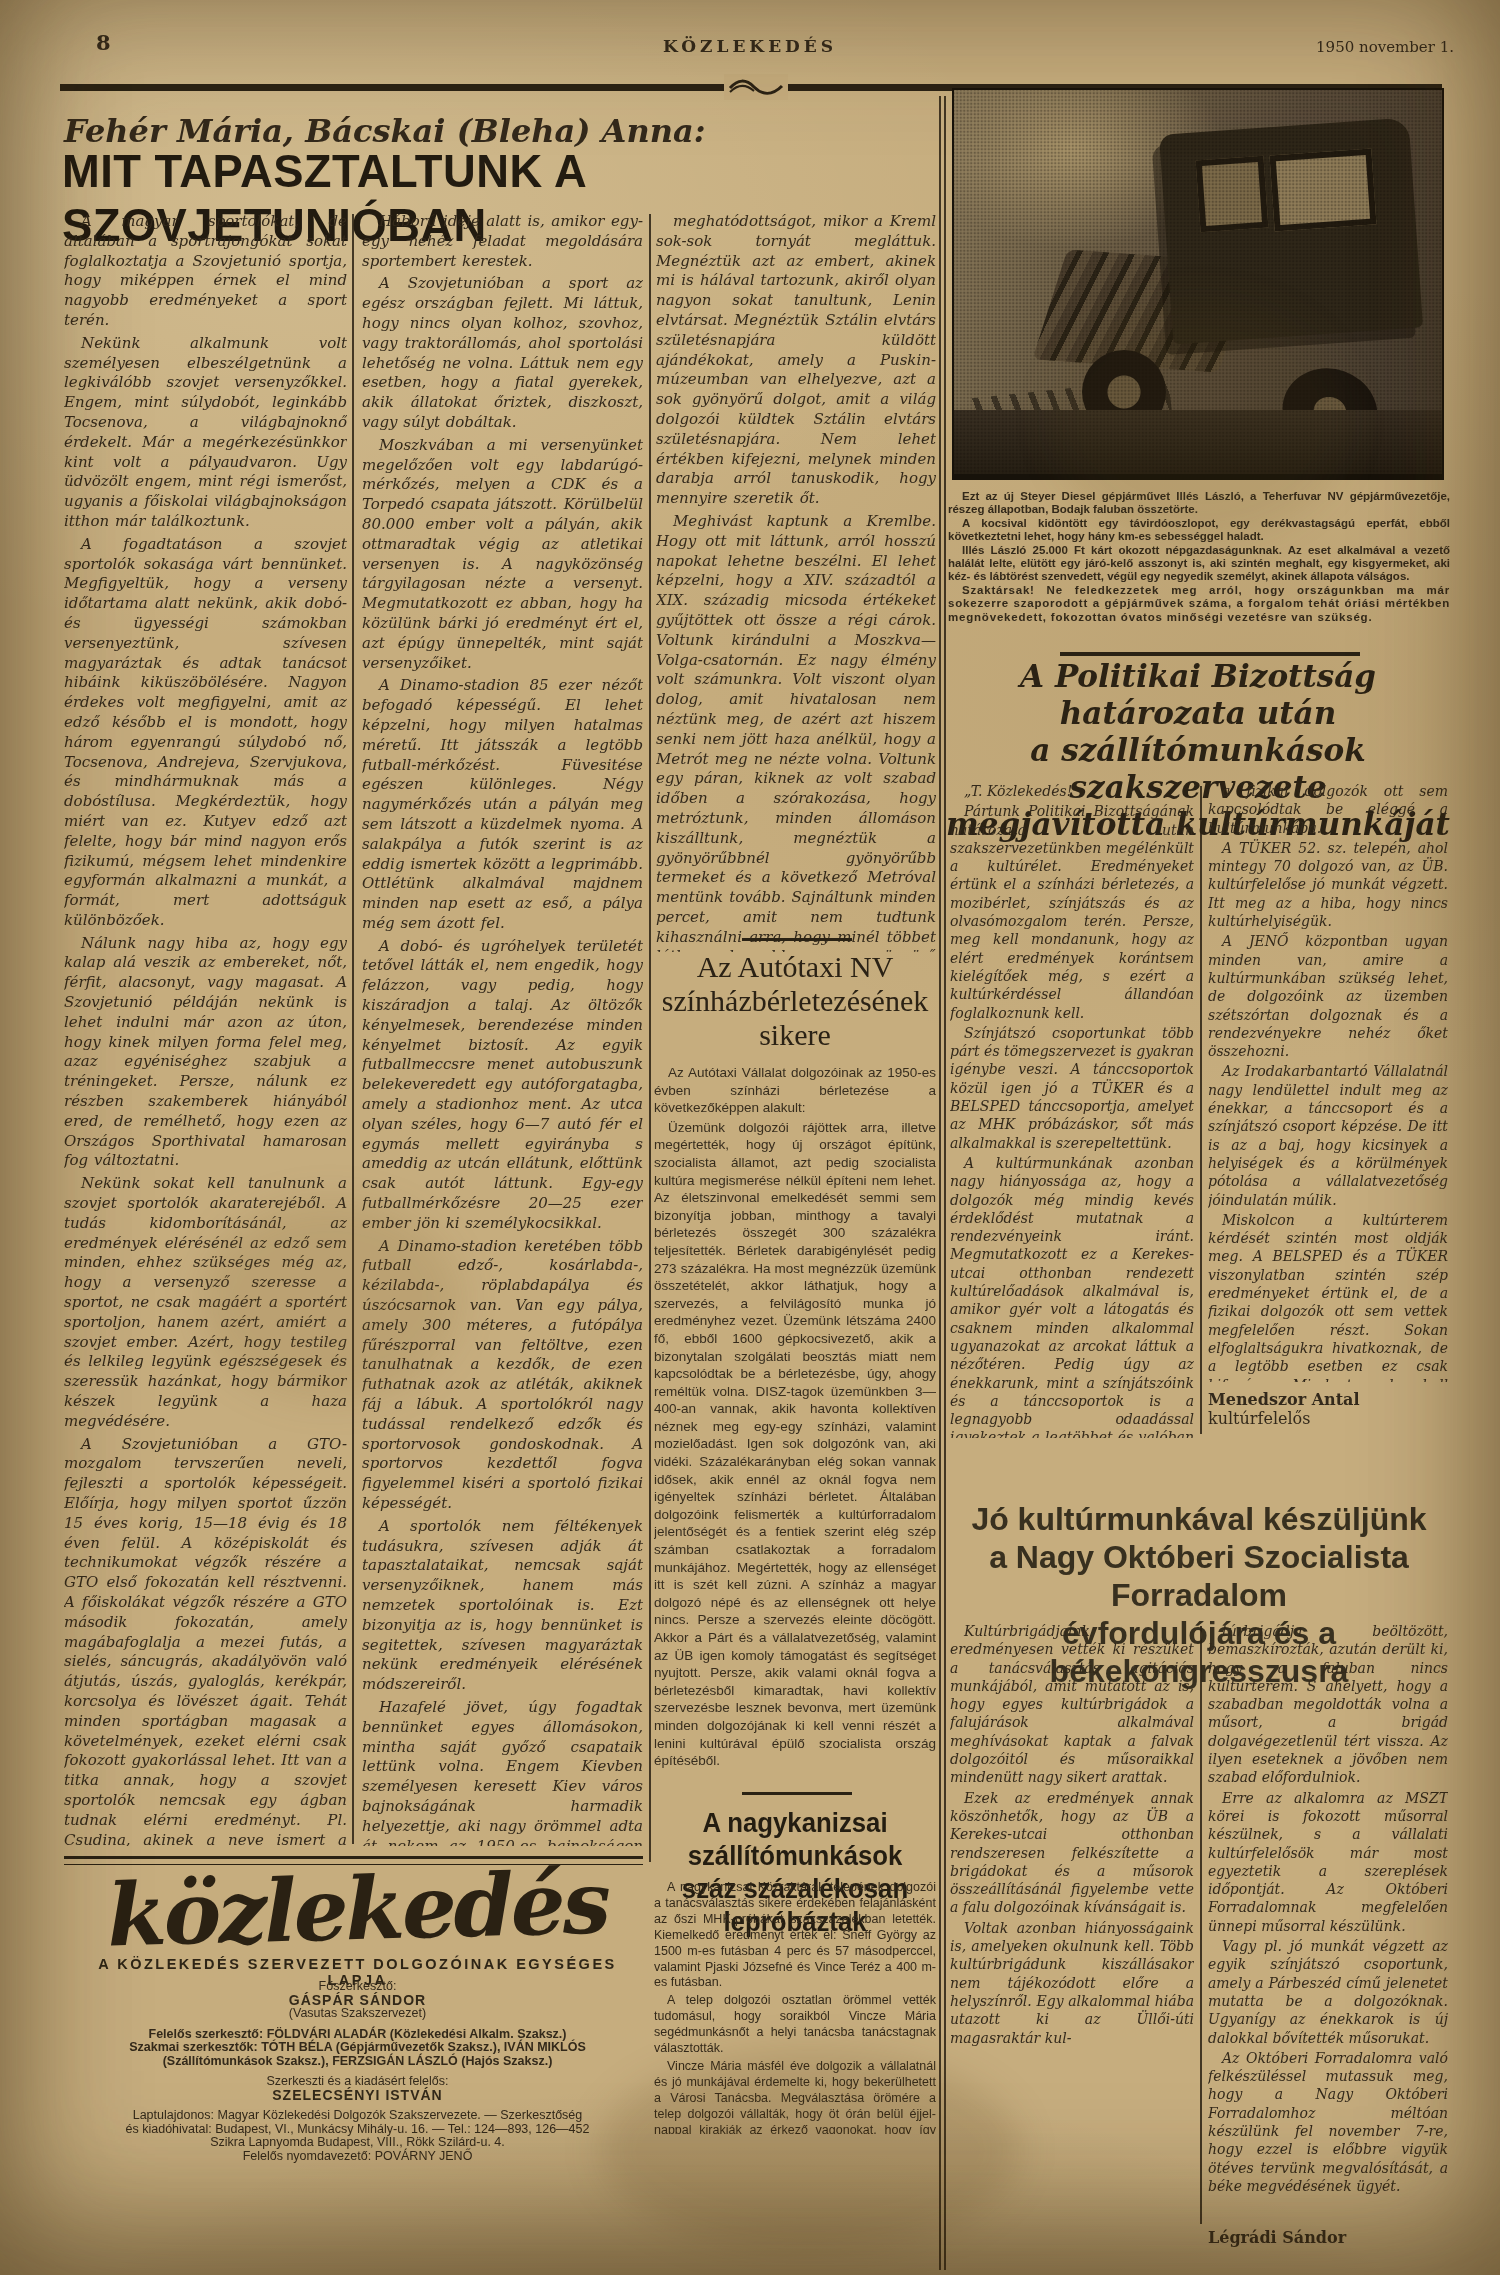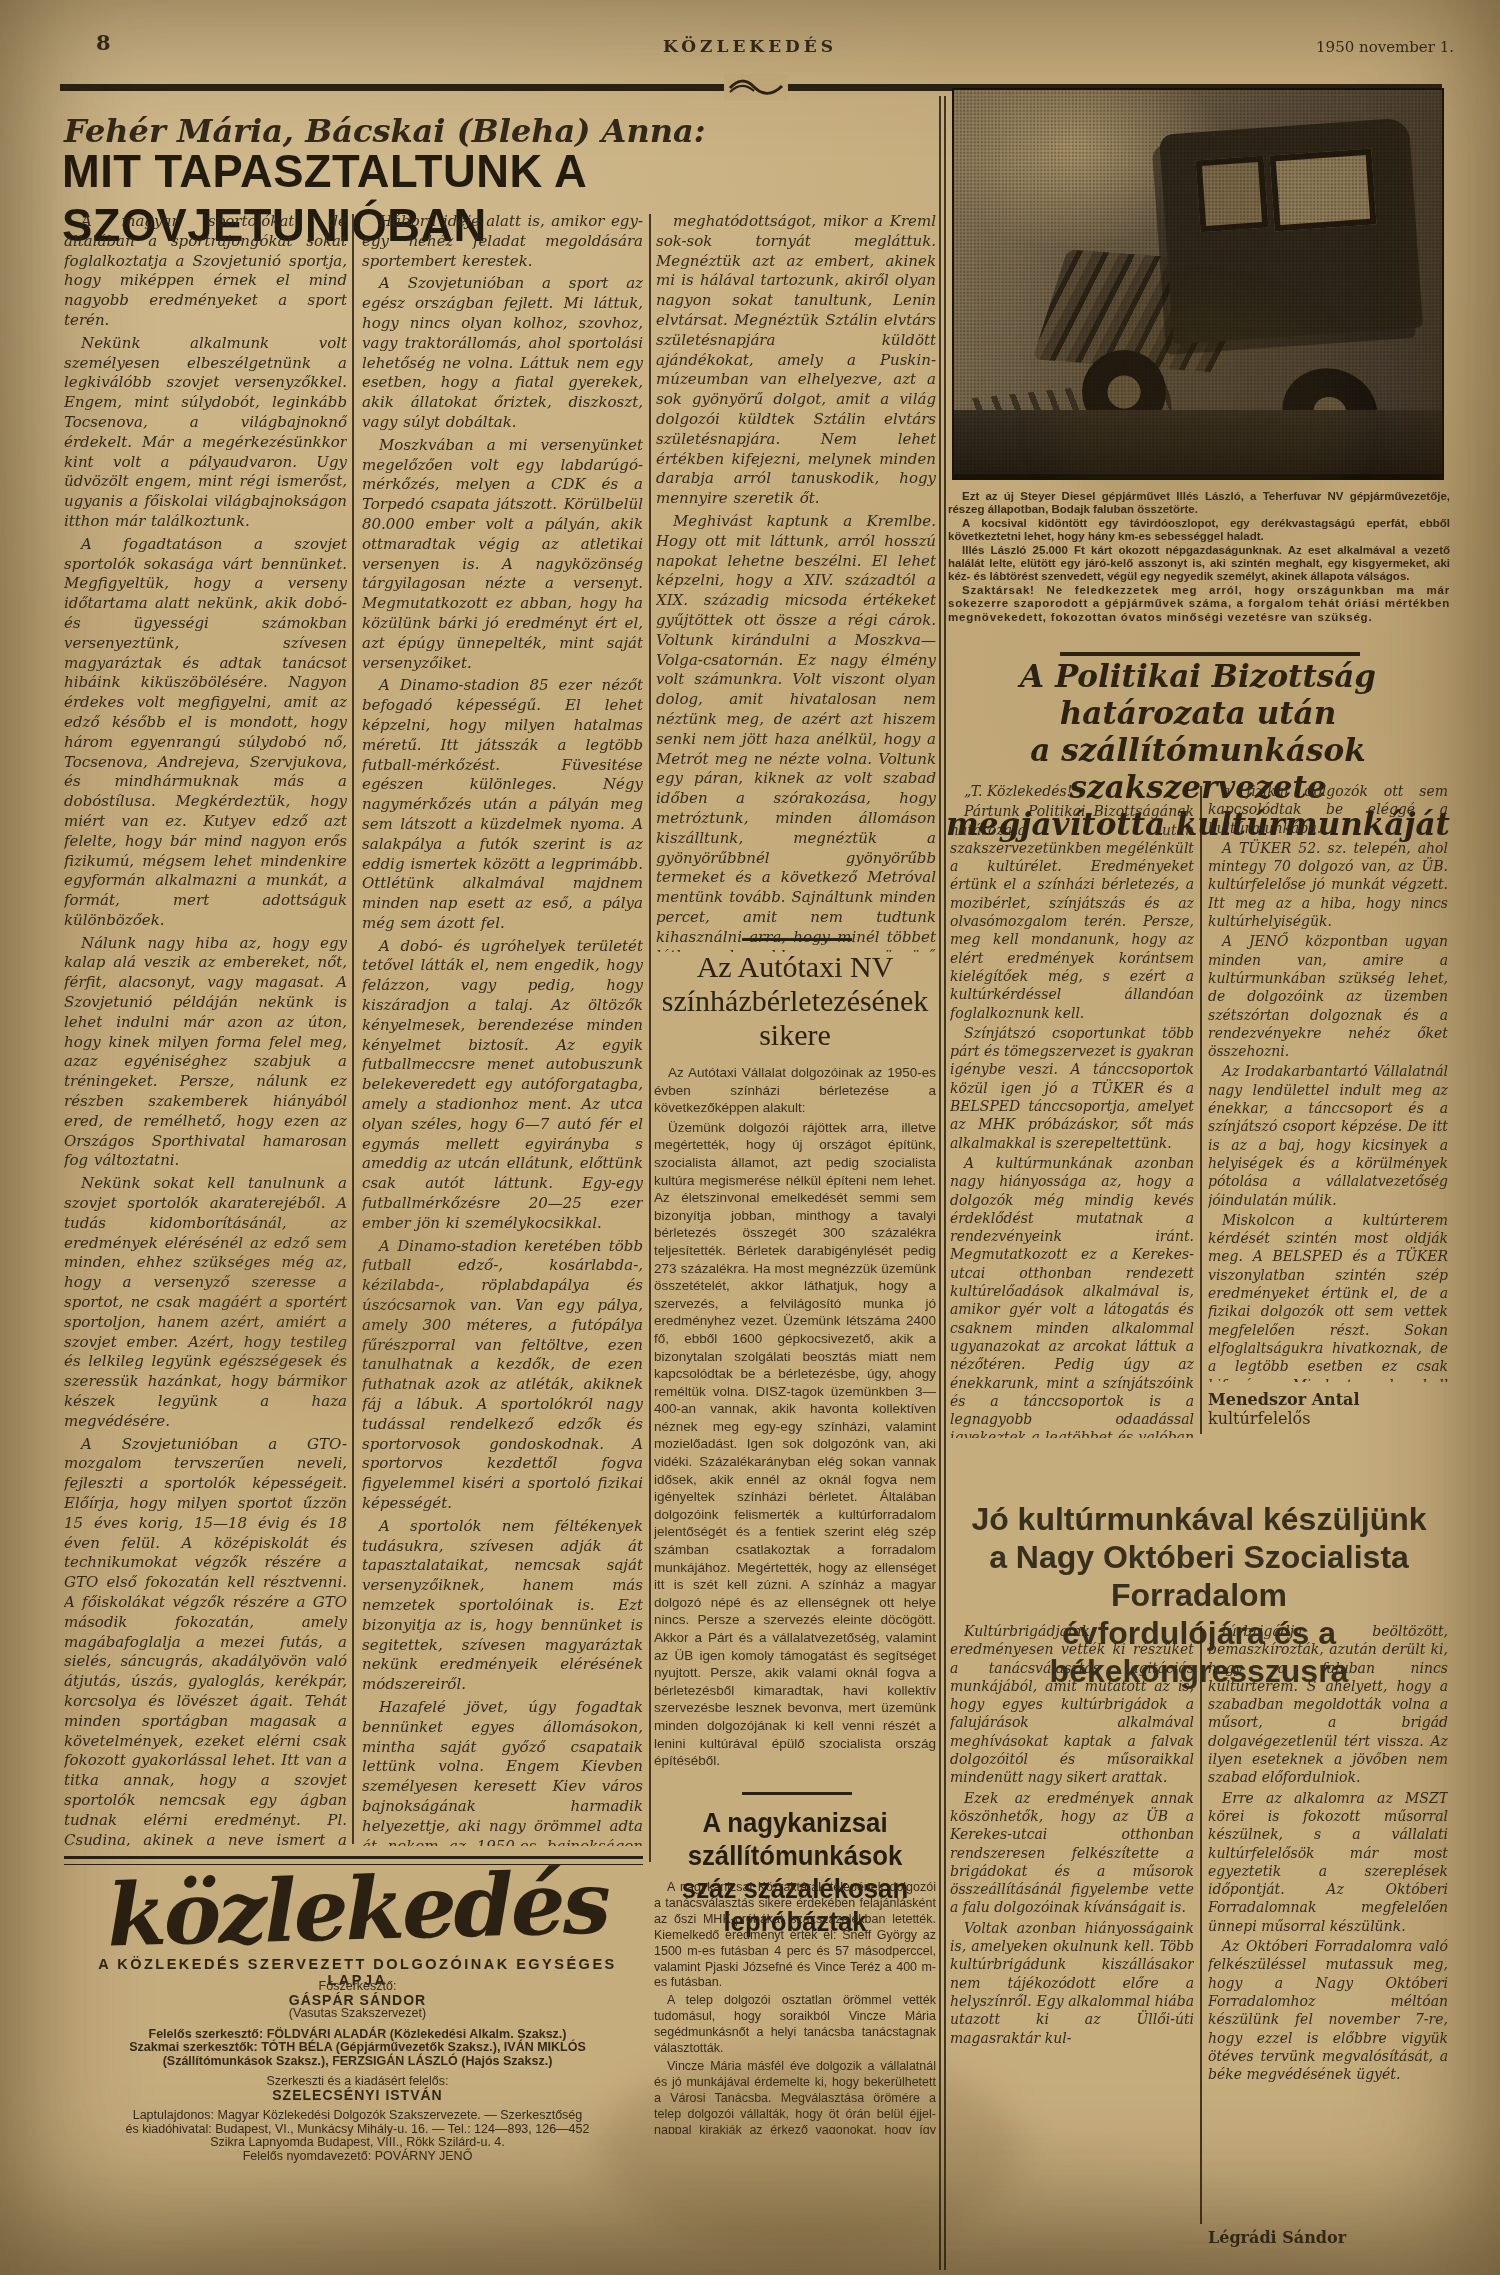--- a/index.html
+++ b/index.html
@@ -235,20 +235,21 @@
     </div>
   <div class="subcol oct-l">
       <p>Kultúrbrigádjaink eredményesen vették ki részüket a tanácsválasztás agitációs munkájából, amit mutatott az is, hogy egyes kultúrbrigádok a falujárások alkalmával meghívásokat kaptak a falvak dolgozóitól és műsoraikkal mindenütt nagy sikert arattak.</p>
       <p>Ezek az eredmények annak köszönhetők, hogy az ÜB a Kerekes-utcai otthonban rendszeresen felkészítette a brigádokat és a műsorok összeállításánál figyelembe vette a falu dolgozóinak kívánságait is.</p>
       <p>Voltak azonban hiányosságaink is, amelyeken okulnunk kell. Több kultúrbrigádunk kiszállásakor nem tájékozódott előre a helyszínről. Egy alkalommal hiába utazott ki az Üllői-úti magasraktár kul-</p>
     </div>
   <div class="vrule" style="left:1200px;top:1626px;height:598px;width:1.5px;"></div>
   <div class="subcol oct-r">
       <p>túrbrigádja beöltözött, bemaszkírozták, azután derült ki, hogy a faluban nincs kultúrterem. S ahelyett, hogy a szabadban megoldották volna a műsort, a brigád dolgavégezetlenül tért vissza. Az ilyen eseteknek a jövőben nem szabad előfordulniok.</p>
       <p>Erre az alkalomra az MSZT körei is fokozott műsorral készülnek, s a vállalati kultúrfelelősök már most egyeztetik a szereplések időpontját. Az Októberi Forradalomnak megfelelően ünnepi műsorral készülünk.</p>
+      <p>Vagy pl. jó munkát végzett az egyik színjátszó csoportunk, amely a Párbeszéd című jelenetet mutatta be a dolgozóknak. Ugyanígy az énekkarok is új dalokkal bővítették műsorukat.</p>
       <p>Az Októberi Forradalomra való felkészüléssel mutassuk meg, hogy a Nagy Októberi Forradalomhoz méltóan készülünk fel november 7-re, hogy ezzel is előbbre vigyük ötéves tervünk megvalósítását, a béke megvédésének ügyét.</p>
     </div>
   <div class="sig oct-sig">
     <div class="nm">Légrádi Sándor</div>
   </div>
 
   <div class="imp-rule"></div>
   <div class="logo">közlekedés</div>
   <div class="tagline">A KÖZLEKEDÉS SZERVEZETT DOLGOZÓINAK EGYSÉGES LAPJA</div>
   <div class="imprint">

